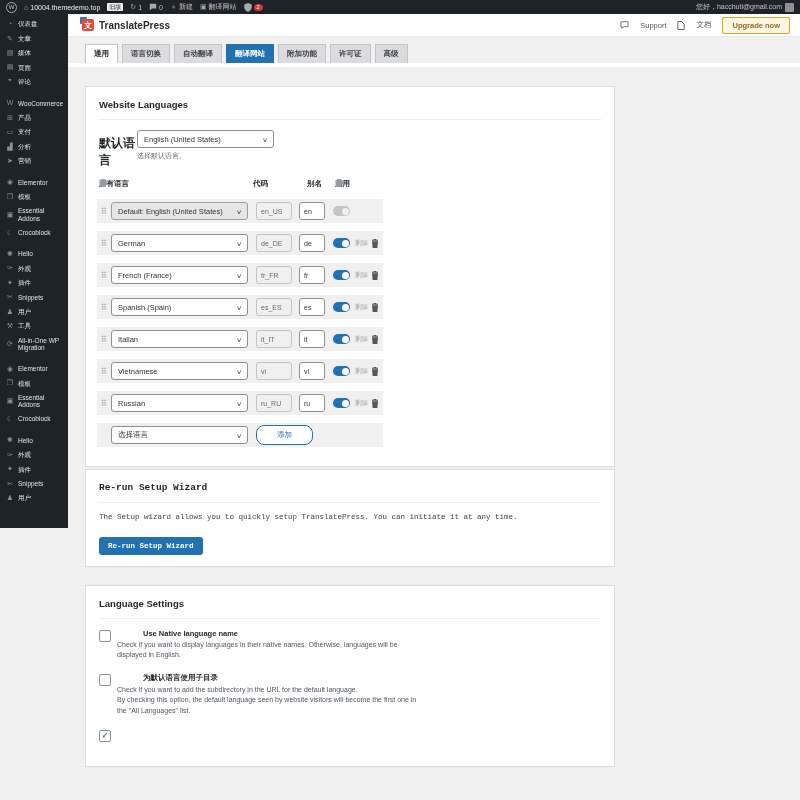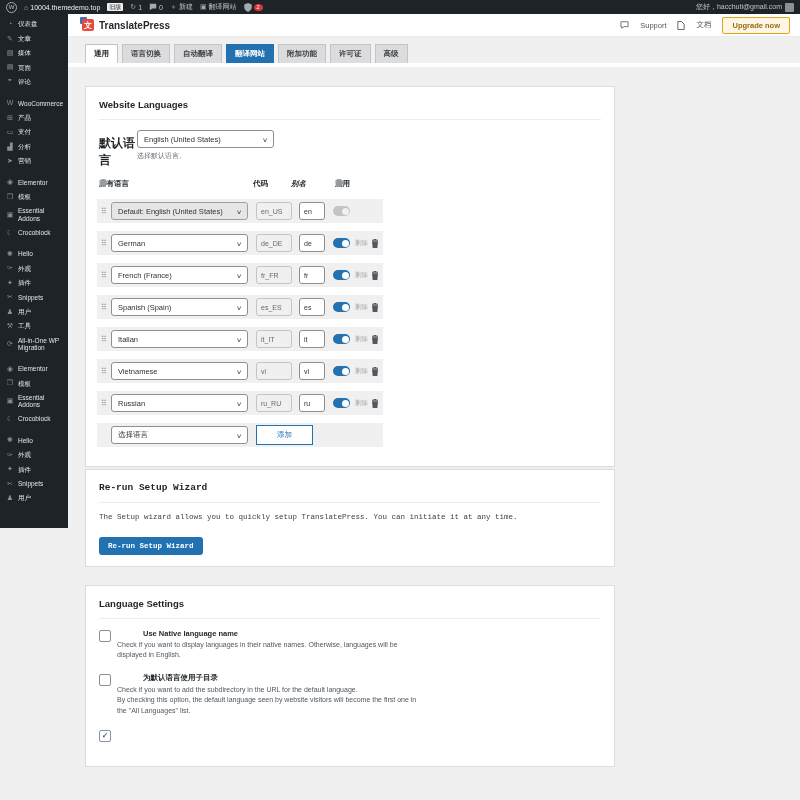--- a/index.html
+++ b/index.html
@@ -60,21 +60,21 @@
   .def-label{width:38px;font-size:12px;font-weight:bold;padding-top:5px;flex:none;}
   .select{width:137px;height:18px;border:1px solid #8c8f94;border-radius:3px;background:#fff;
     font-size:7.5px;color:#2c3338;display:flex;align-items:center;justify-content:space-between;
     padding:0 6px;box-sizing:border-box;cursor:pointer;}
   .chev{color:#50575e;font-size:6px;transform:scaleX(1.4);}
   .help{font-size:7px;color:#646970;margin-top:3px;}
 
   
   .cols{position:relative;height:12px;margin-top:10px;font-size:7.5px;font-weight:bold;}
   .cols span{position:absolute;top:0;display:flex;gap:3px;align-items:center;}
-  .col-langs{left:0;} .col-code{left:154px;} .col-slug{left:192px;font-style:italic;} .col-active{left:236px;}
+  .col-langs{left:0;} .col-code{left:154px;} .col-slug{left:208px;} .col-active{left:236px;}
   .info{width:8px;height:8px;border-radius:50%;background:#949ba1;color:#fff;font-size:5.5px;
     line-height:8px;text-align:center;font-weight:normal;font-style:italic;}
 
   
   .lang-row{width:286px;height:24px;background:#f0f0f1;margin:0 0 8px -2px;display:flex;
     align-items:center;padding:0 4px;box-sizing:border-box;}
   .drag{color:#8c8f94;font-size:8px;width:7px;flex:none;cursor:grab;}
   .lang-row .select{width:137px;margin-left:3px;justify-content:space-between;}
   .code-box{width:36px;height:18px;background:#f0f0f1;border:1px solid #c3c4c7;border-radius:3px;
     font-size:7px;color:#646970;display:flex;align-items:center;padding:0 4px;
@@ -85,21 +85,21 @@
   .toggle{width:17px;height:10px;border-radius:5px;background:#c3c4c7;position:relative;
     margin-left:8px;flex:none;cursor:pointer;}
   .toggle .knob{position:absolute;right:1.5px;top:1.5px;width:7px;height:7px;border-radius:50%;background:#f0f0f1;}
   .toggle.on{background:#2271b1;}
   .toggle.on .knob{background:#fff;}
   .del-label{font-size:6.5px;color:#a7aaad;margin-left:5px;cursor:pointer;}
   .trash{margin-left:3px;display:flex;cursor:pointer;}
   .lang-row.is-default .select{background:#e6e6e6;border-color:#9b9fa4;}
   .lang-row.is-default .del-label,.lang-row.is-default .trash{visibility:hidden;}
 
-  .add-row .add-btn{width:55px;height:18px;margin-left:8px;border:1px solid #2271b1;border-radius:0;
+  .add-row .add-btn{width:55px;height:18px;margin-left:8px;border:1px solid #2271b1;border-radius:8px;
     color:#2271b1;background:#fff;font-size:7.5px;display:flex;align-items:center;justify-content:center;cursor:pointer;}
 
   
   .para{font-size:7.5px;color:#3c434a;margin:2px 0 14px 0;}
   .btn-primary{display:inline-block;background:#2271b1;color:#fff;font-size:7.5px;font-weight:bold;
     padding:5px 9px;border-radius:3px;cursor:pointer;}
 
   
   .opt{display:flex;gap:6px;margin-bottom:13px;}
   .cb{width:10px;height:10px;border:1px solid #8c8f94;border-radius:2px;background:#fff;flex:none;

